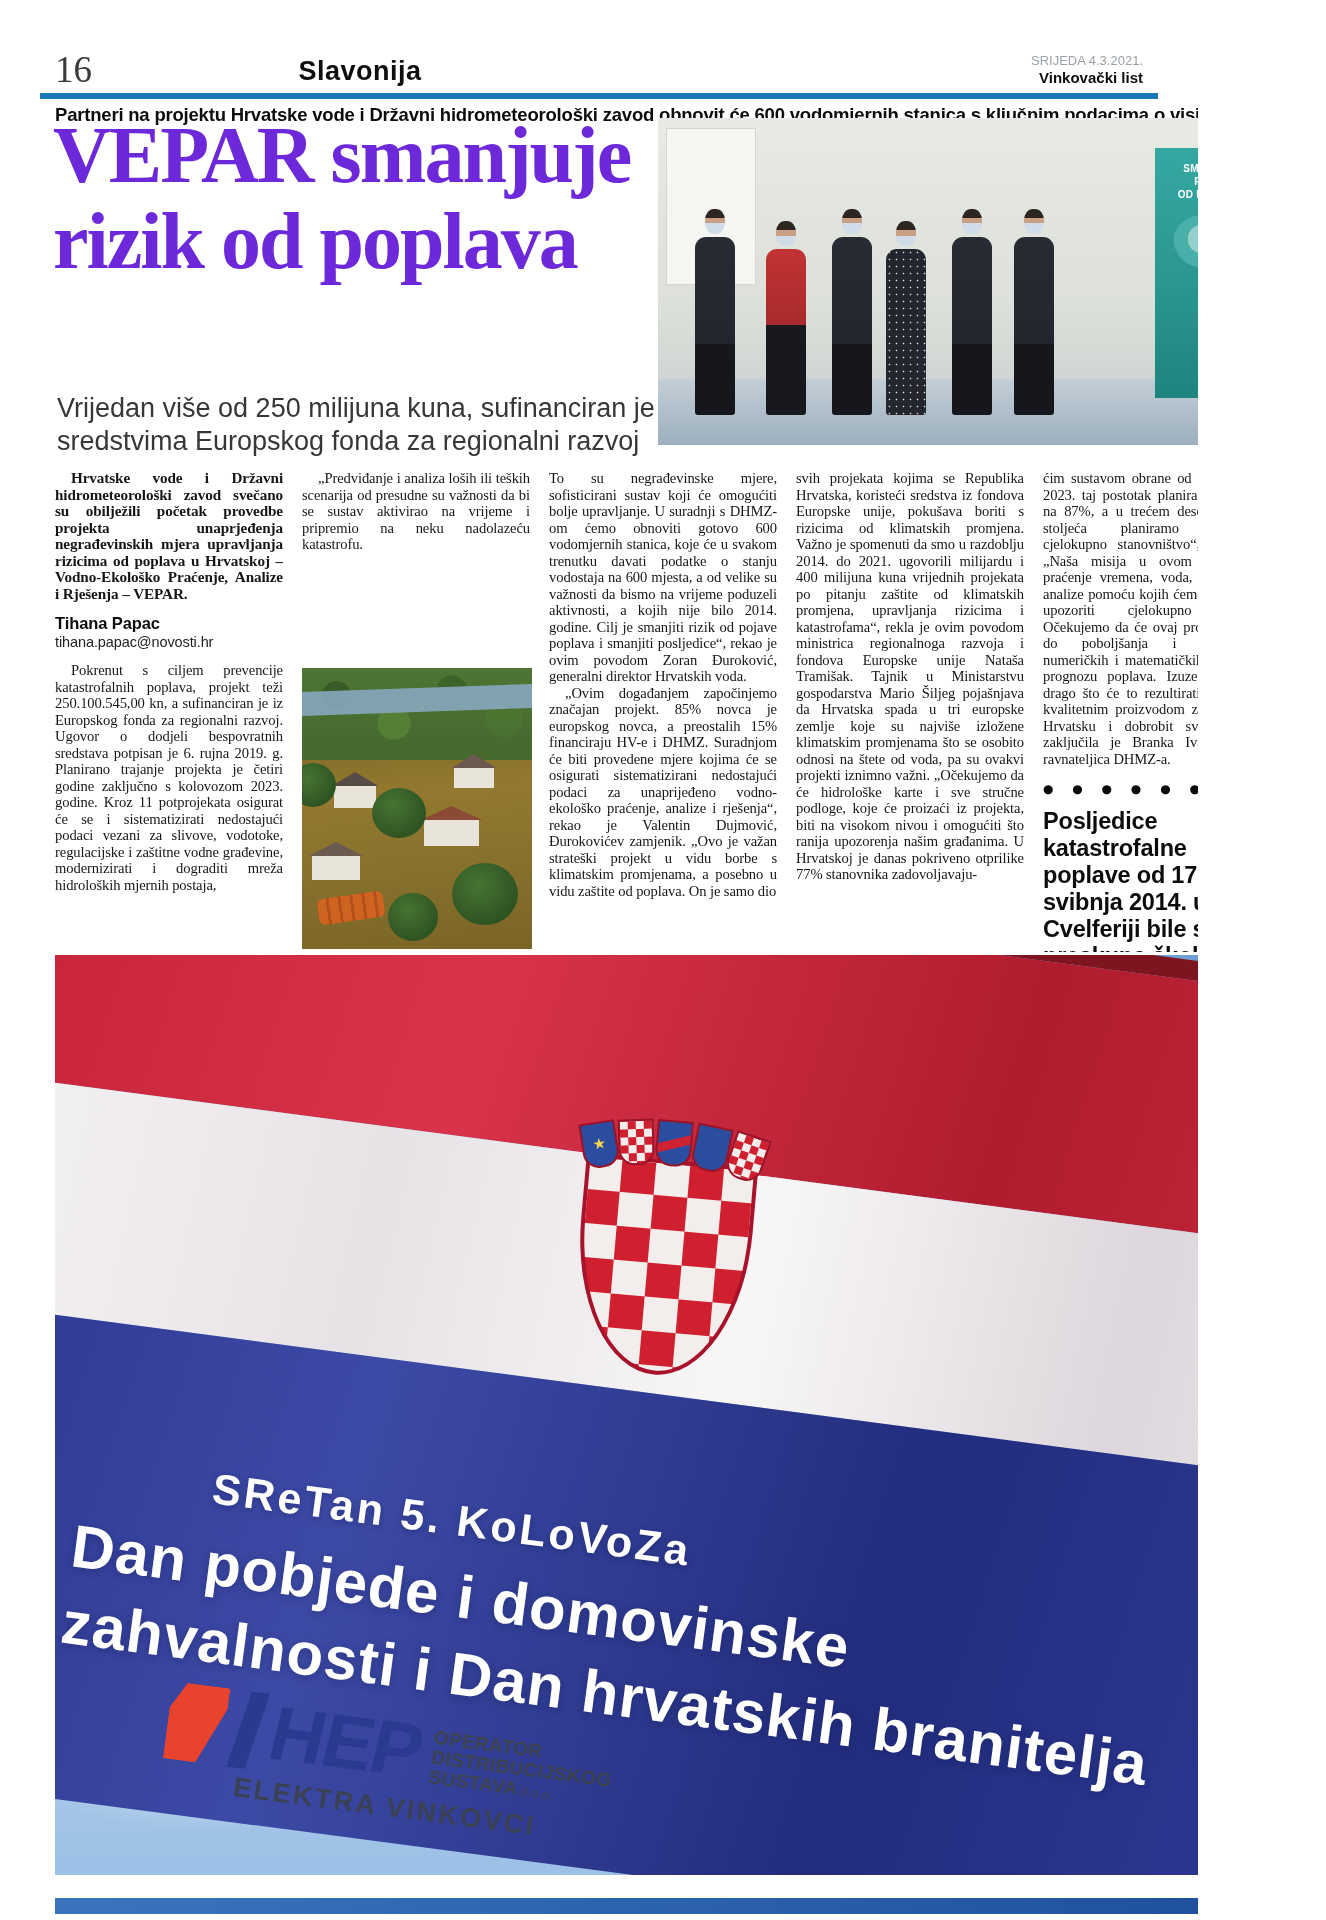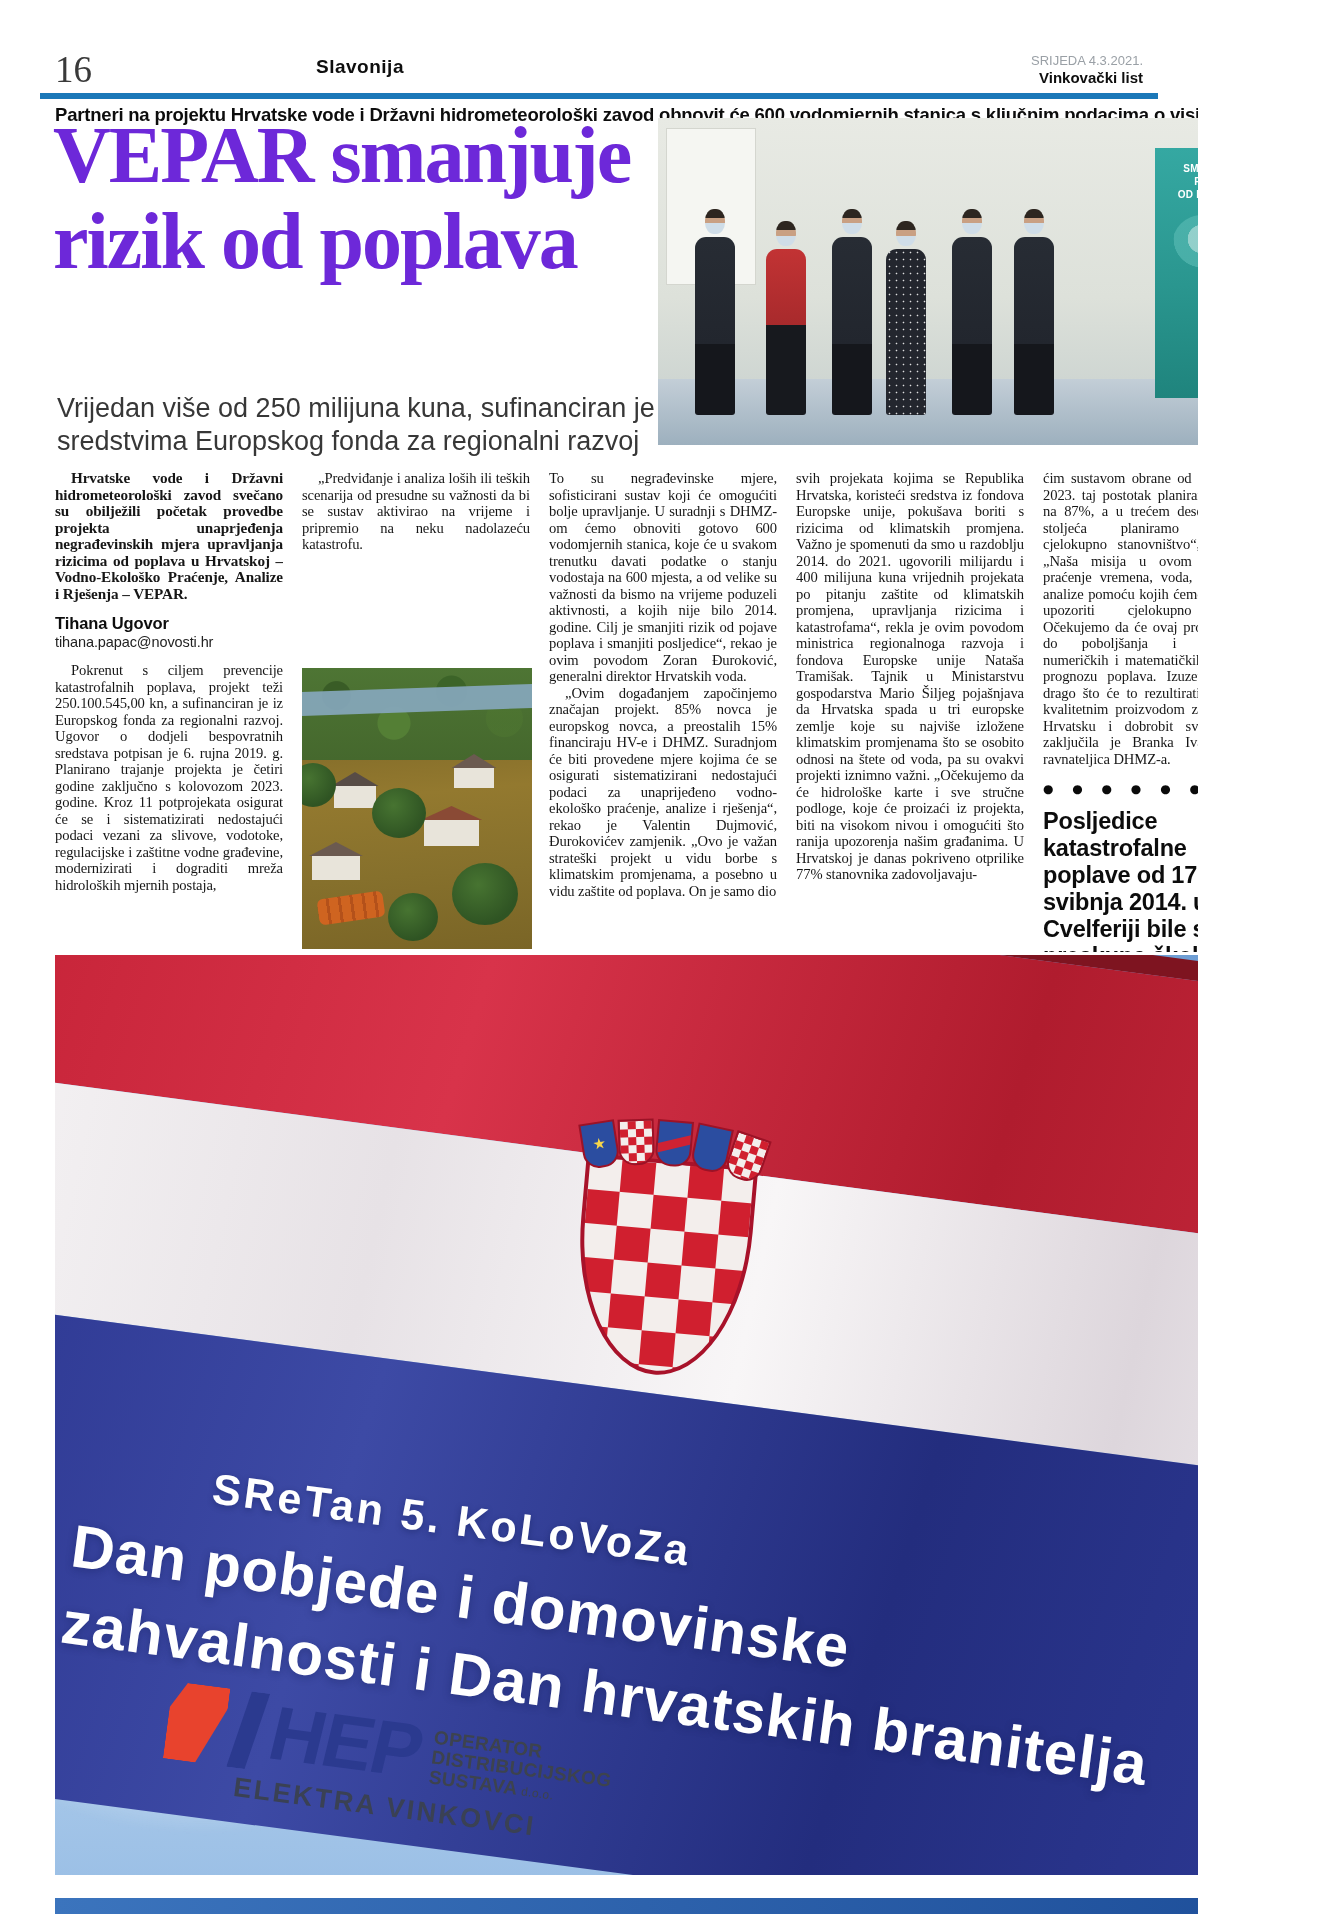--- a/index.html
+++ b/index.html
@@ -2,21 +2,21 @@
 <html><head>
 <meta charset="utf-8">
 <style>
   html,body{margin:0;padding:0;background:#ffffff;}
   .page{position:relative;width:1198px;height:1920px;background:#fff;overflow:hidden;
         font-family:"Liberation Sans",sans-serif;color:#111;}
   
   .pagenum{position:absolute;left:55px;top:48px;font-family:"Liberation Serif",serif;
            font-size:37px;font-weight:400;color:#3a3a3a;}
   .section{position:absolute;left:250px;top:56px;width:220px;text-align:center;
-           font-size:19px;font-weight:700;color:#0e0e0e;letter-spacing:.5px;}
+           font-size:27px;font-weight:700;color:#0e0e0e;letter-spacing:.5px;}
   .hdr-date{position:absolute;right:55px;top:53px;text-align:right;font-size:13px;color:#9aa0a6;}
   .hdr-pub{position:absolute;right:55px;top:69px;text-align:right;font-size:15px;font-weight:700;color:#0e0e0e;}
   .hdr-rule{position:absolute;left:40px;right:40px;top:93px;height:6px;background:#1b78b8;}
   
   .kicker{position:absolute;left:55px;top:104px;width:1216px;font-size:18.5px;font-weight:700;
           color:#0d0d0d;letter-spacing:-.2px;white-space:nowrap;overflow:hidden;}
   .headline{position:absolute;left:53px;top:112px;width:620px;font-family:"Liberation Serif",serif;
             font-weight:700;font-size:80px;line-height:86px;letter-spacing:-2px;color:#6d28d9;}
   .subhead{position:absolute;left:57px;top:392px;width:720px;font-size:27px;line-height:33px;color:#373737;}
   
@@ -179,21 +179,21 @@
       <div class="pline">SMANJIMO</div>
       <div class="pline">RIZIKE</div>
       <div class="pline">OD POPLAVA</div>
       <div class="wave"></div>
     </div>
     <div class="sidebar-bar"></div>
   </div>
 
   <div class="col" style="left:55px">
     <p class="lead ind">Hrvatske vode i Državni hidrometeorološki zavod svečano su obilježili početak provedbe projekta unaprjeđenja negrađevinskih mjera upravljanja rizicima od poplava u Hrvatskoj – Vodno-Ekološko Praćenje, Analize i Rješenja – VEPAR.</p>
-    <div class="byline-name">Tihana Ugovor</div>
+    <div class="byline-name">Tihana Papac</div>
     <div class="byline-mail">tihana.papac@novosti.hr</div>
     <p class="ind">Pokrenut s ciljem prevencije katastrofalnih poplava, projekt teži 250.100.545,00 kn, a sufinanciran je iz Europskog fonda za regionalni razvoj. Ugovor o dodjeli bespovratnih sredstava potpisan je 6. rujna 2019. g.  Planirano trajanje projekta je četiri godine zaključno s kolovozom 2023. godine. Kroz 11 potprojekata osigurat će se i sistematizirati nedostajući podaci vezani za slivove, vodotoke, regulacijske i zaštitne vodne građevine, modernizirati i dograditi mreža hidroloških mjernih postaja,</p>
   </div>
 
   <div class="col" style="left:302px;height:192px">
     <p class="ind">„Predviđanje i analiza loših ili teških scenarija od presudne su važnosti da bi se sustav aktivirao na vrijeme i pripremio na neku nadolazeću katastrofu.</p>
   </div>
 
   <div class="col" style="left:549px">
     <p>To su negrađevinske mjere, sofisticirani sustav koji će omogućiti bolje upravljanje. U suradnji s DHMZ-om ćemo obnoviti gotovo 600 vodomjernih stanica, koje će u svakom trenutku davati podatke o stanju vodostaja na 600 mjesta, a od velike su važnosti da bismo na vrijeme poduzeli aktivnosti, a kojih nije bilo 2014. godine. Cilj je smanjiti rizik od pojave poplava i smanjiti posljedice“, rekao je ovim povodom Zoran Đuroković, generalni direktor Hrvatskih voda.</p>

